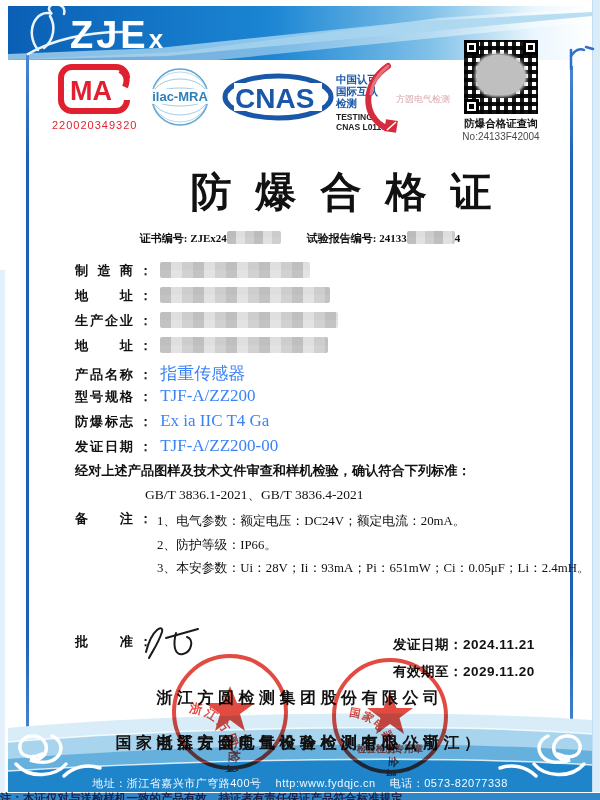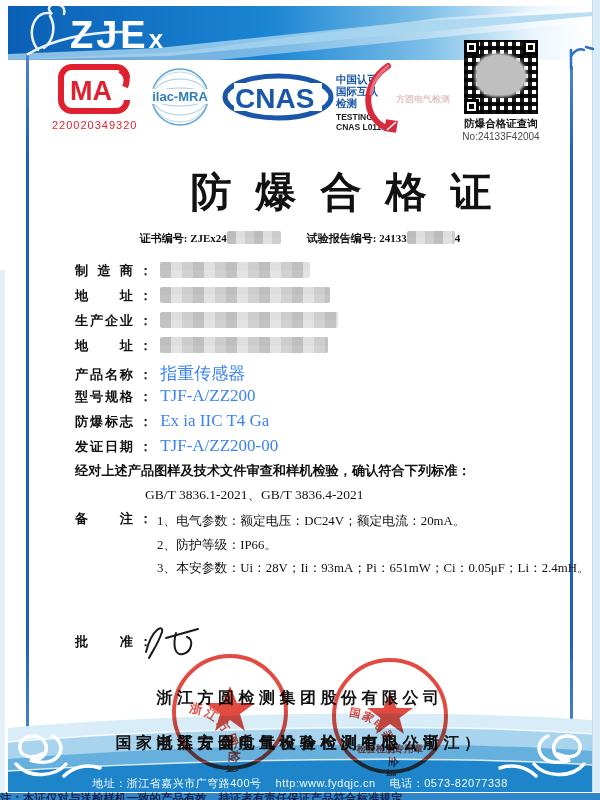--- a/index.html
+++ b/index.html
@@ -208,20 +208,24 @@
   </div>
 
   <div class="approve-label frow"><span class="flabel">批准</span><span class="fcolon">：</span></div>
   <svg class="sig" width="78" height="50">
     <g fill="none" stroke="#1b1b1b" stroke-width="2" stroke-linecap="round">
       <path d="M10,36 C16,12 28,8 26,16 C22,28 16,36 13,42"></path>
       <path d="M30,22 L62,13"></path>
       <path d="M40,17 C37,28 38,40 47,38 C56,36 58,23 51,21"></path>
     </g>
   </svg>
+  <div class="dates">
+    <div><span>发证日期：</span><span>2024.11.21</span></div>
+    <div><span>有效期至：</span><span>2029.11.20</span></div>
+  </div>
 
   <svg class="footer-art" width="584" height="86">
     <path d="M0,22 C150,8 420,2 584,14 L584,86 L0,86 Z" fill="#d9edf9"></path>
     <path d="M0,36 C160,22 430,16 584,28 L584,86 L0,86 Z" fill="#a8d4ee"></path>
     <path d="M0,53 C180,39 420,33 584,45 L584,86 L0,86 Z" fill="#66b0dd"></path>
     <path d="M0,65 C200,53 430,49 584,59 L584,86 L0,86 Z" fill="#1f85cb"></path>
     <path d="M0,36 C160,22 430,16 584,28" fill="none" stroke="#ffffff" stroke-width="1.5" opacity=".8"></path>
     <path d="M0,65 C200,53 430,49 584,59" fill="none" stroke="#ffffff" stroke-width="1.5" opacity=".8"></path>
     <g fill="none" stroke="#ffffff" stroke-width="3.5" stroke-linecap="round">
       <path d="M34,48 C6,60 6,28 26,30 C44,32 42,56 22,54 C52,64 62,38 44,30"></path>

